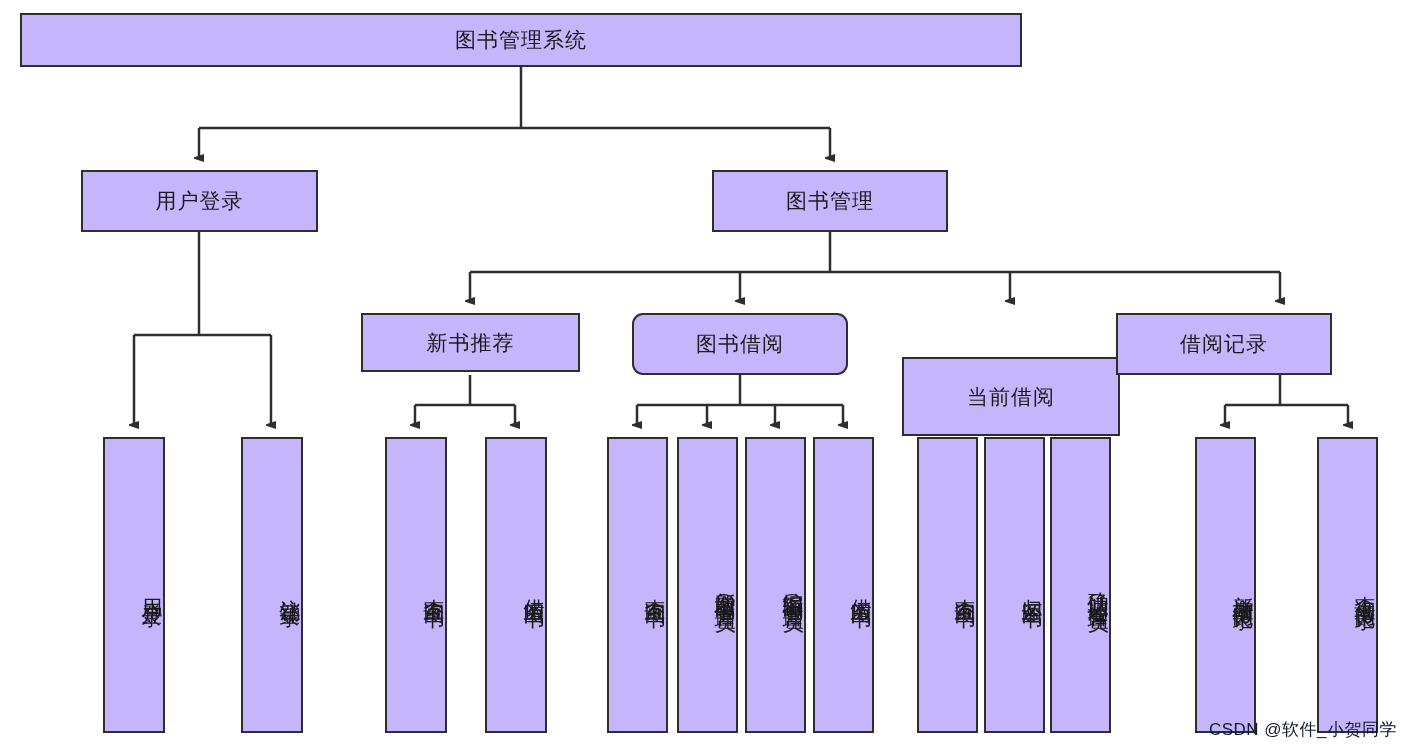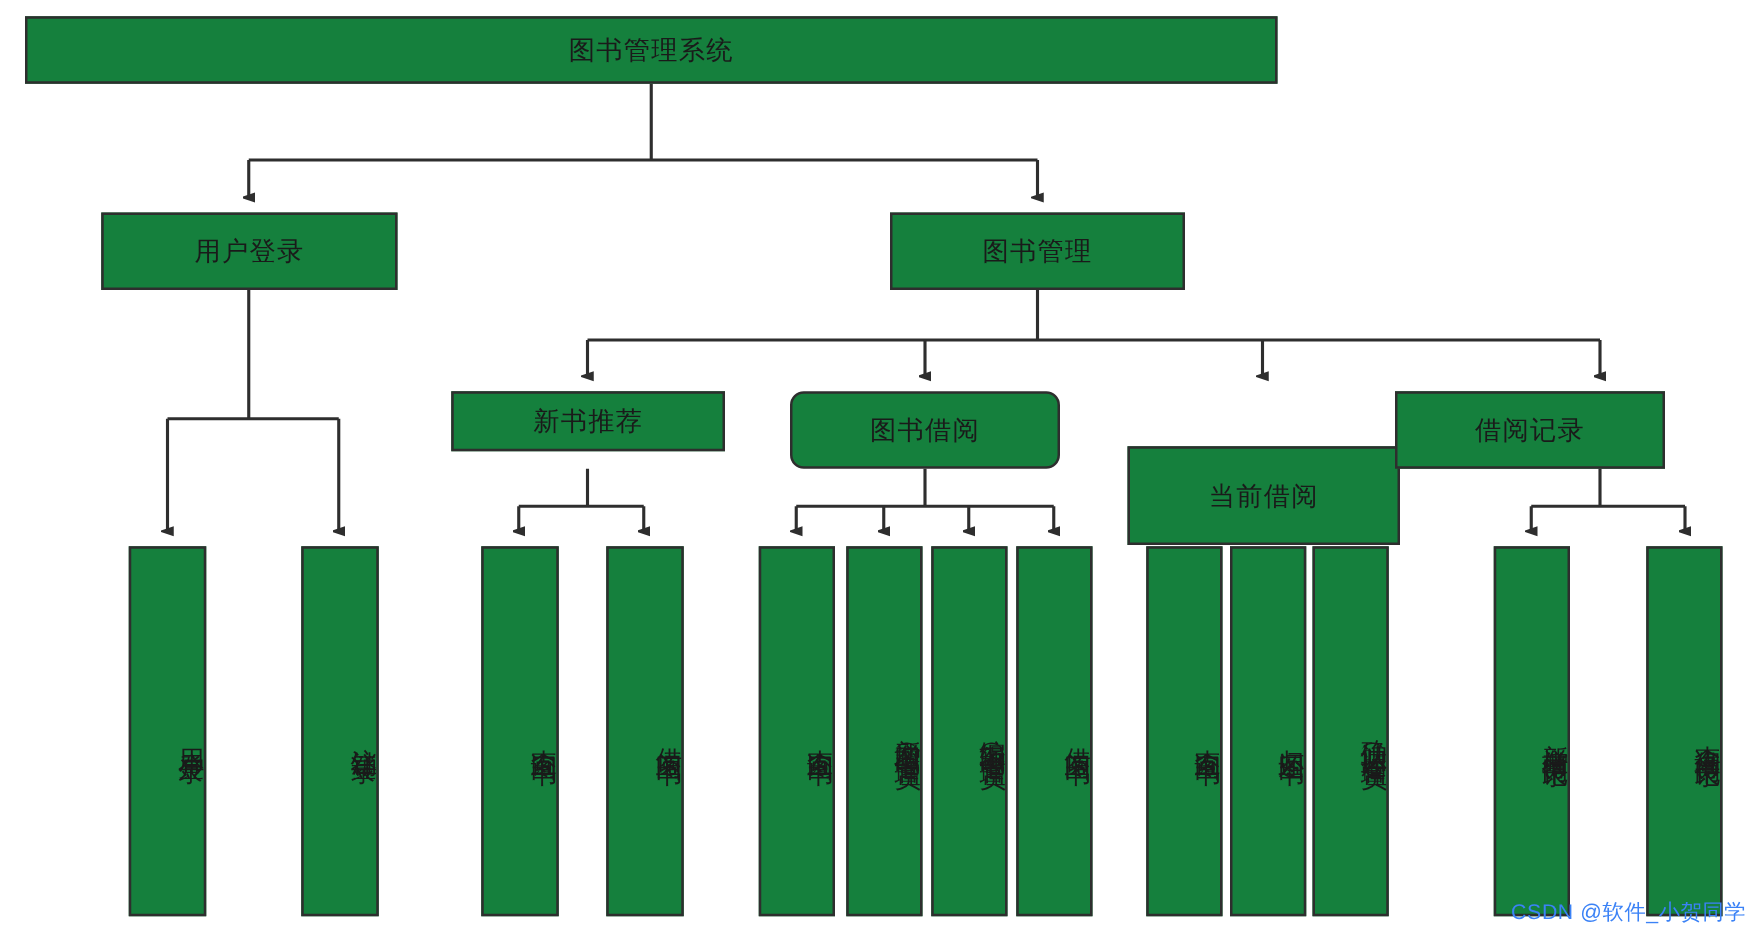--- a/index.html
+++ b/index.html
@@ -20,21 +20,21 @@
   #connectors {
     position: absolute;
     left: 0;
     top: 0;
     width: 1405px;
     height: 747px;
   }
   .node {
     position: absolute;
     box-sizing: border-box;
-    background: #15803d;
+    background: #c4b5fd;
     border: 2px solid #2e2e2e;
     display: flex;
     align-items: center;
     justify-content: center;
     color: #1a1a1a;
     z-index: 2;
   }
   .node.horiz {
     font-size: 21px;
     letter-spacing: 1px;
@@ -52,21 +52,21 @@
     writing-mode: vertical-rl;
     text-orientation: upright;
     line-height: 1.0;
     white-space: nowrap;
   }
   .watermark {
     position: absolute;
     right: 8px;
     bottom: 6px;
     font-size: 17px;
-    color: #3b82f6;
+    color: #0f172a;
     letter-spacing: 0.5px;
     z-index: 3;
     white-space: nowrap;
   }
 </style>
 </head>
 <body>
 
 <div id="canvas">
 
@@ -126,21 +126,21 @@
     <span>图书管理系统</span>
   </div>
 
   <div class="node horiz" style="left:81px; top:170px; width:237px; height:62px;">
     <span>用户登录</span>
   </div>
   <div class="node horiz" style="left:712px; top:170px; width:236px; height:62px;">
     <span>图书管理</span>
   </div>
 
-  <div class="node horiz" style="left:361px; top:313px; width:219px; height:48px;">
+  <div class="node horiz" style="left:361px; top:313px; width:219px; height:59px;">
     <span>新书推荐</span>
   </div>
   <div class="node horiz" style="left:632px; top:313px; width:216px; height:62px;border-radius:11px;">
     <span>图书借阅</span>
   </div>
   <div class="node horiz" style="left:902px; top:313px; width:218px; height:79px;margin-top:44px;">
     <span>当前借阅</span>
   </div>
   <div class="node horiz" style="left:1116px; top:313px; width:216px; height:62px;">
     <span>借阅记录</span>

